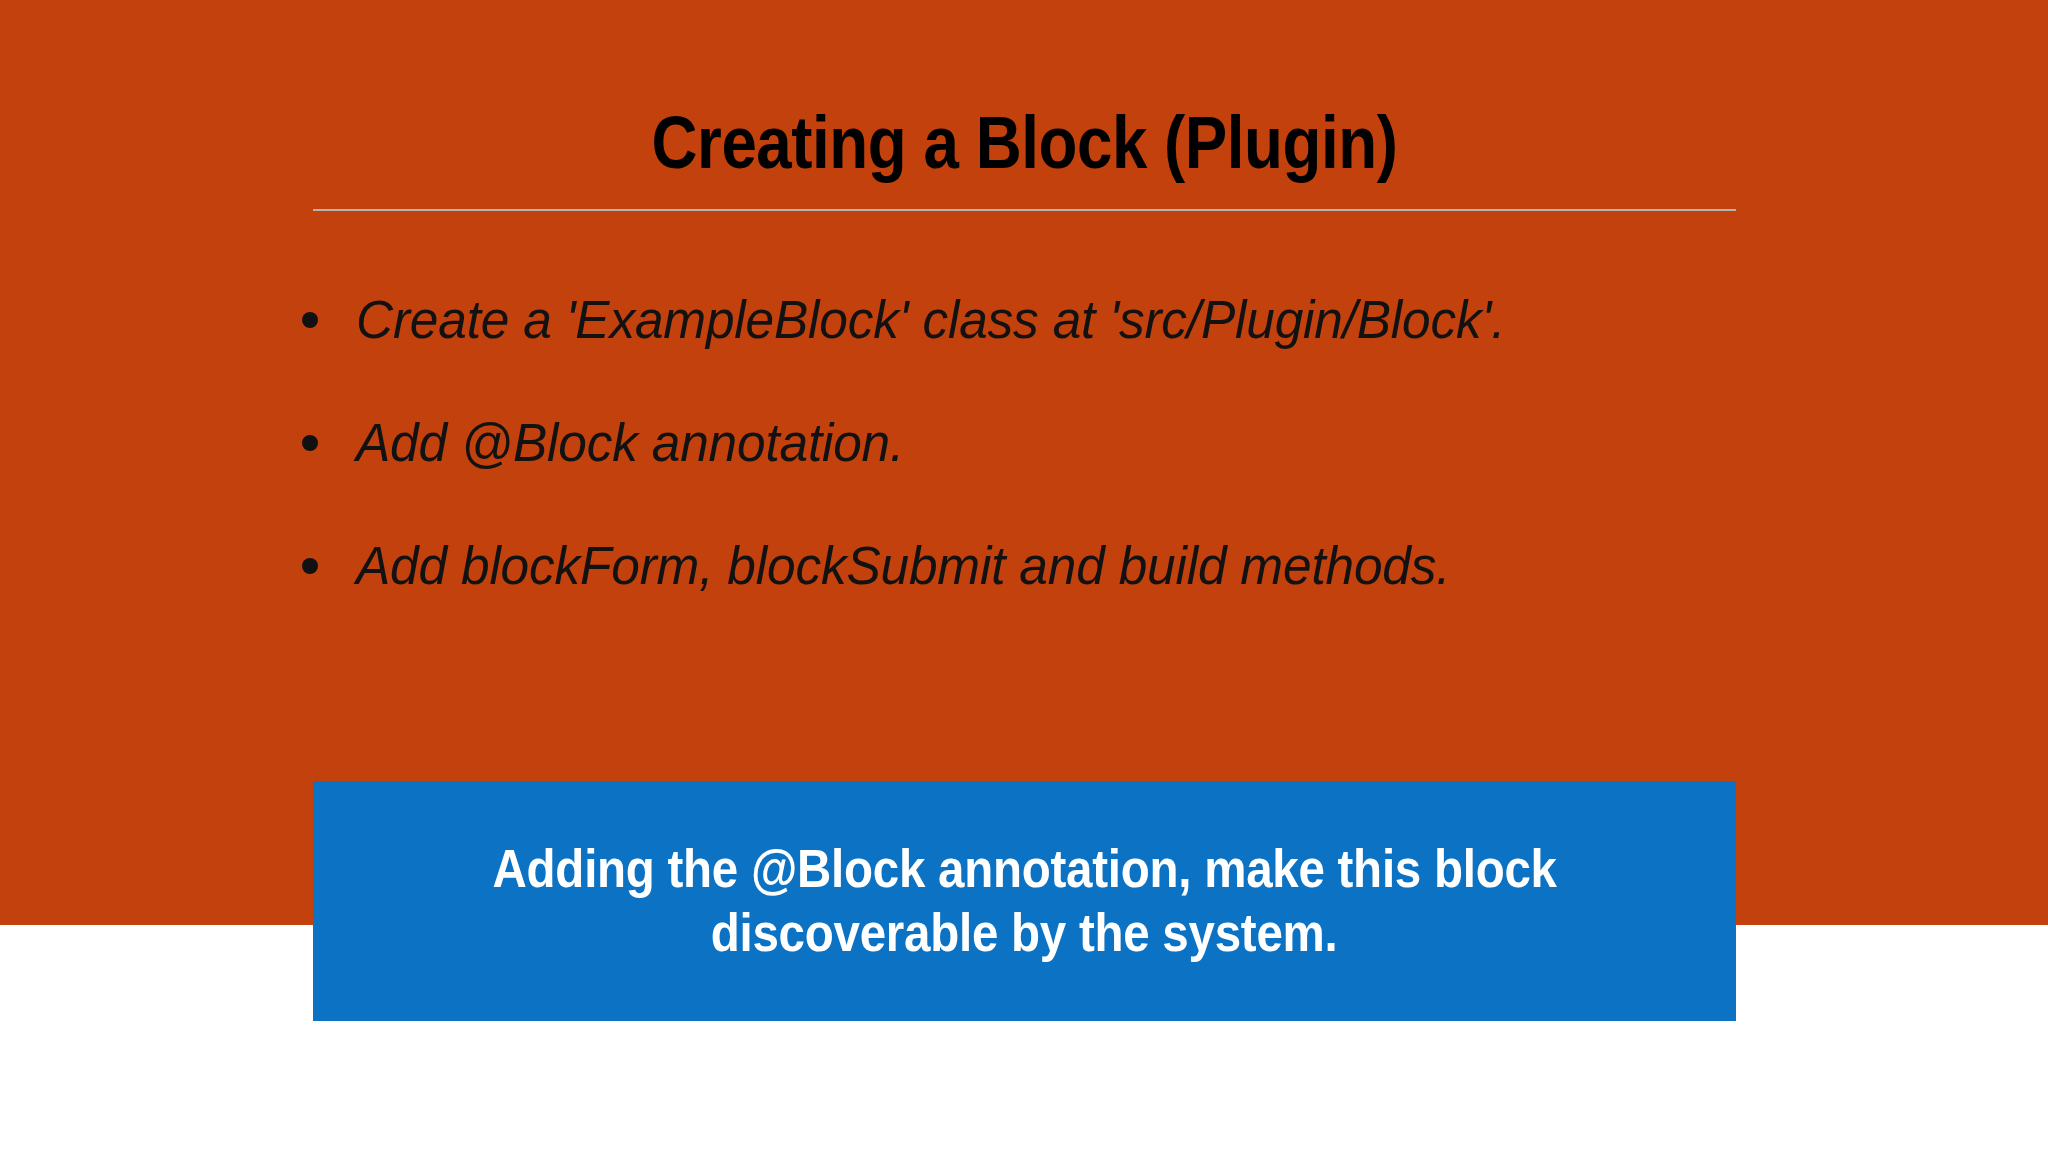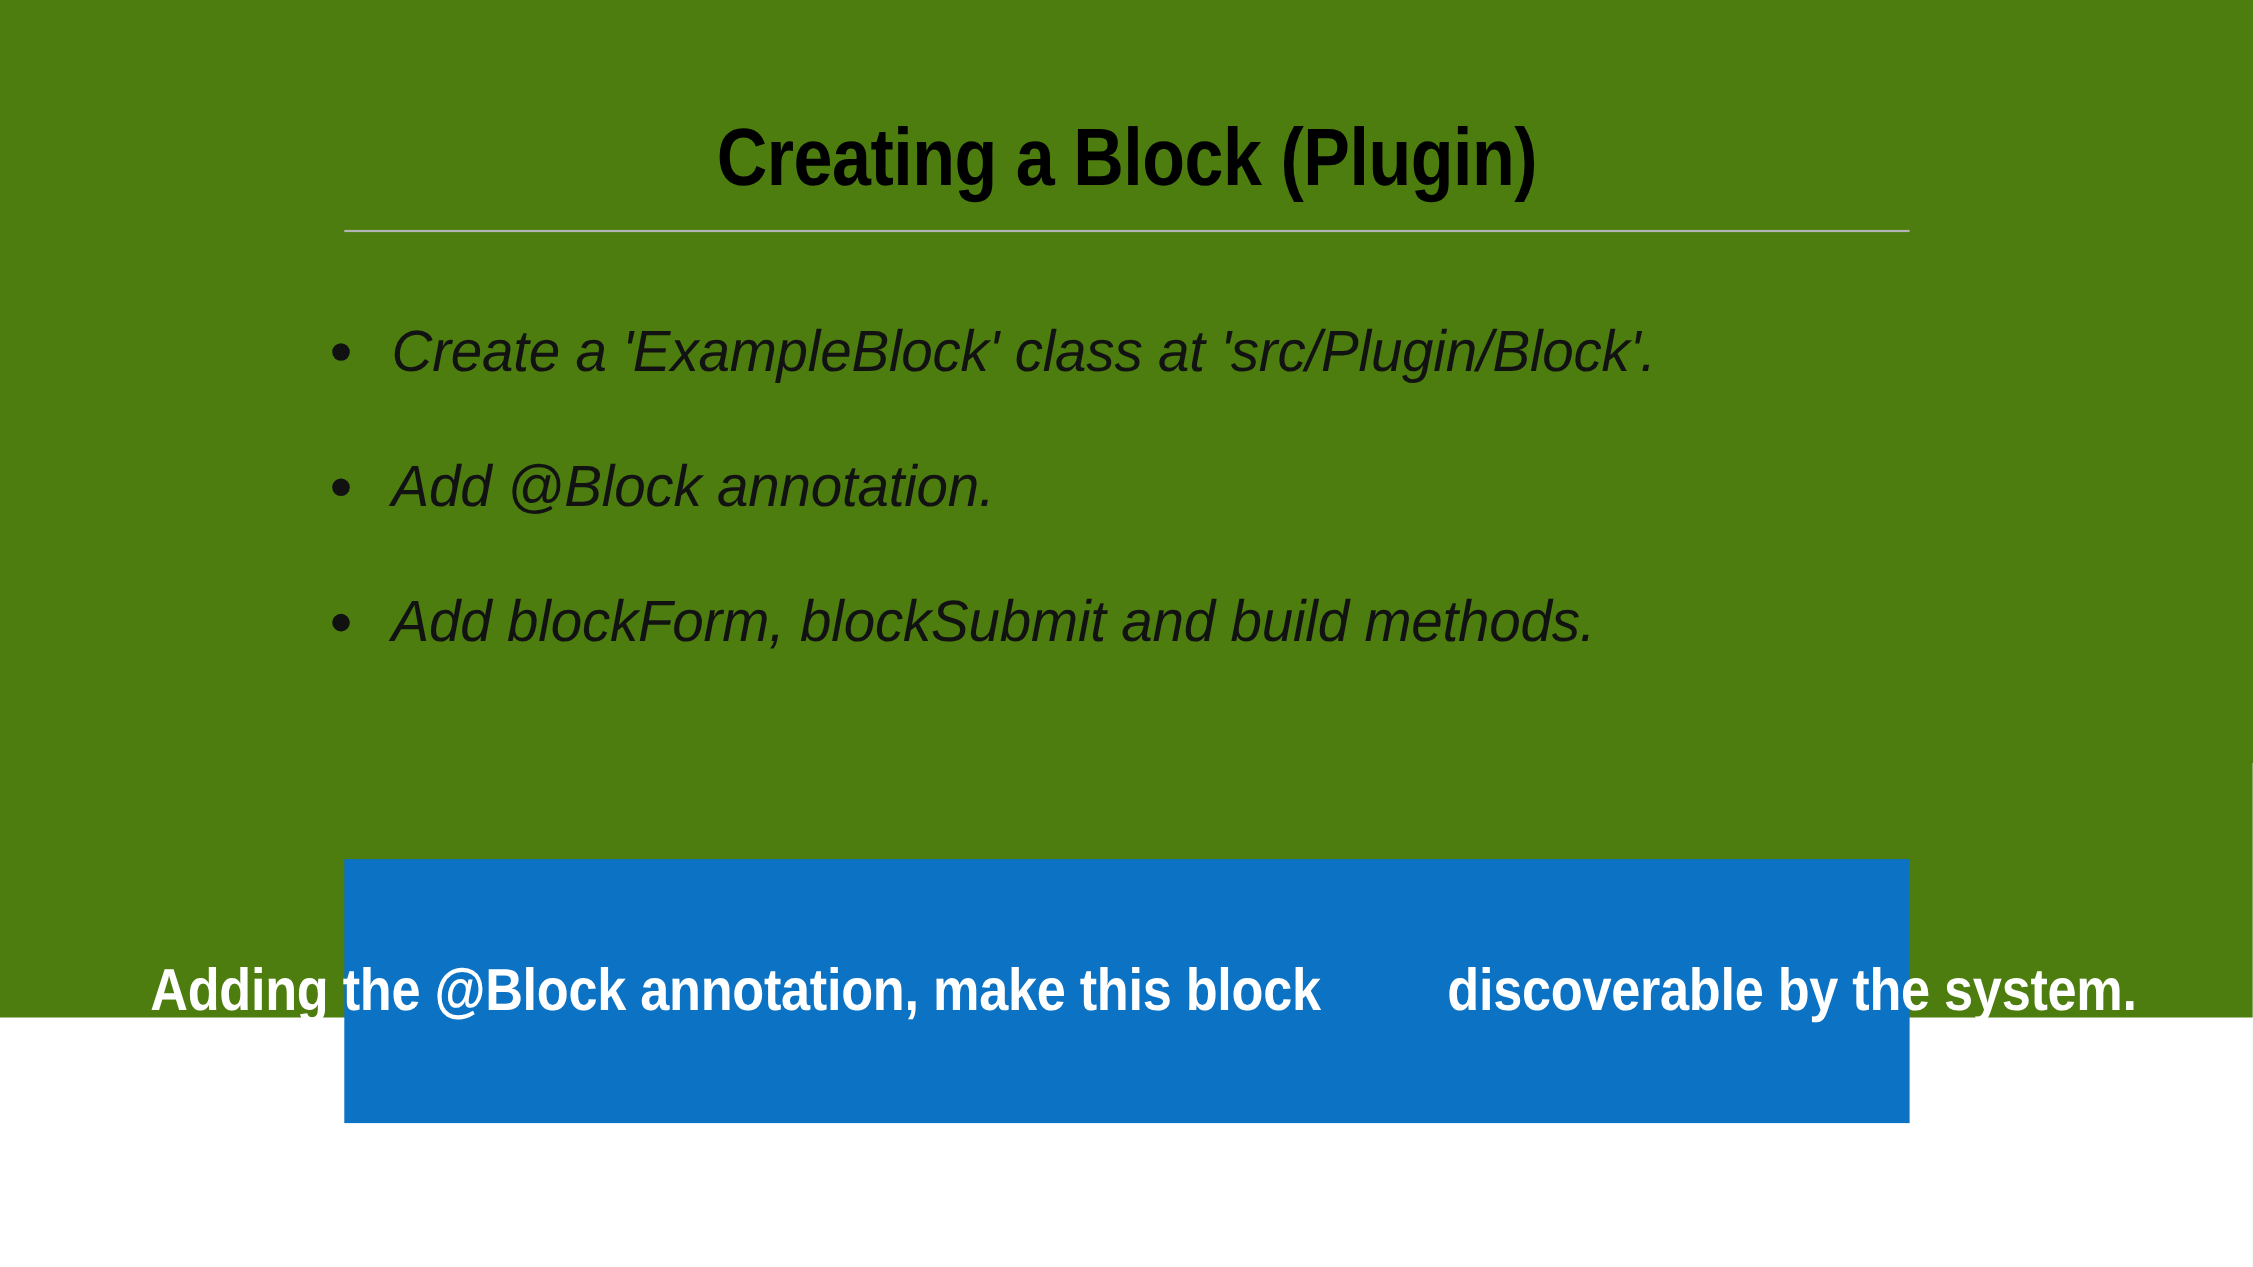--- a/index.html
+++ b/index.html
@@ -14,21 +14,21 @@
     height: 1152px;
     overflow: hidden;
     font-family: "Liberation Sans", "DejaVu Sans", sans-serif;
     -webkit-font-smoothing: antialiased;
   }
 
   .slide {
     position: relative;
     width: 2048px;
     height: 925px;
-    background: #4d7c0f;
+    background: #c2410c;
     box-sizing: border-box;
   }
 
   
   .slide-title {
     position: absolute;
     left: 313px;
     top: 52px;
     width: 1423px;
     text-align: center;
@@ -101,20 +101,21 @@
 
   
   .callout {
     position: absolute;
     left: 313px;
     top: 781px;
     width: 1423px;
     height: 240px;
     background: #0b72c4;
     display: flex;
+    flex-direction: column;
     align-items: center;
     justify-content: center;
     box-sizing: border-box;
     padding: 0 60px;
   }
 
   .callout-line {
     font-family: "Liberation Sans Narrow", "Liberation Sans", "DejaVu Sans Condensed", sans-serif;
     font-size: 54px;
     font-weight: 600;

